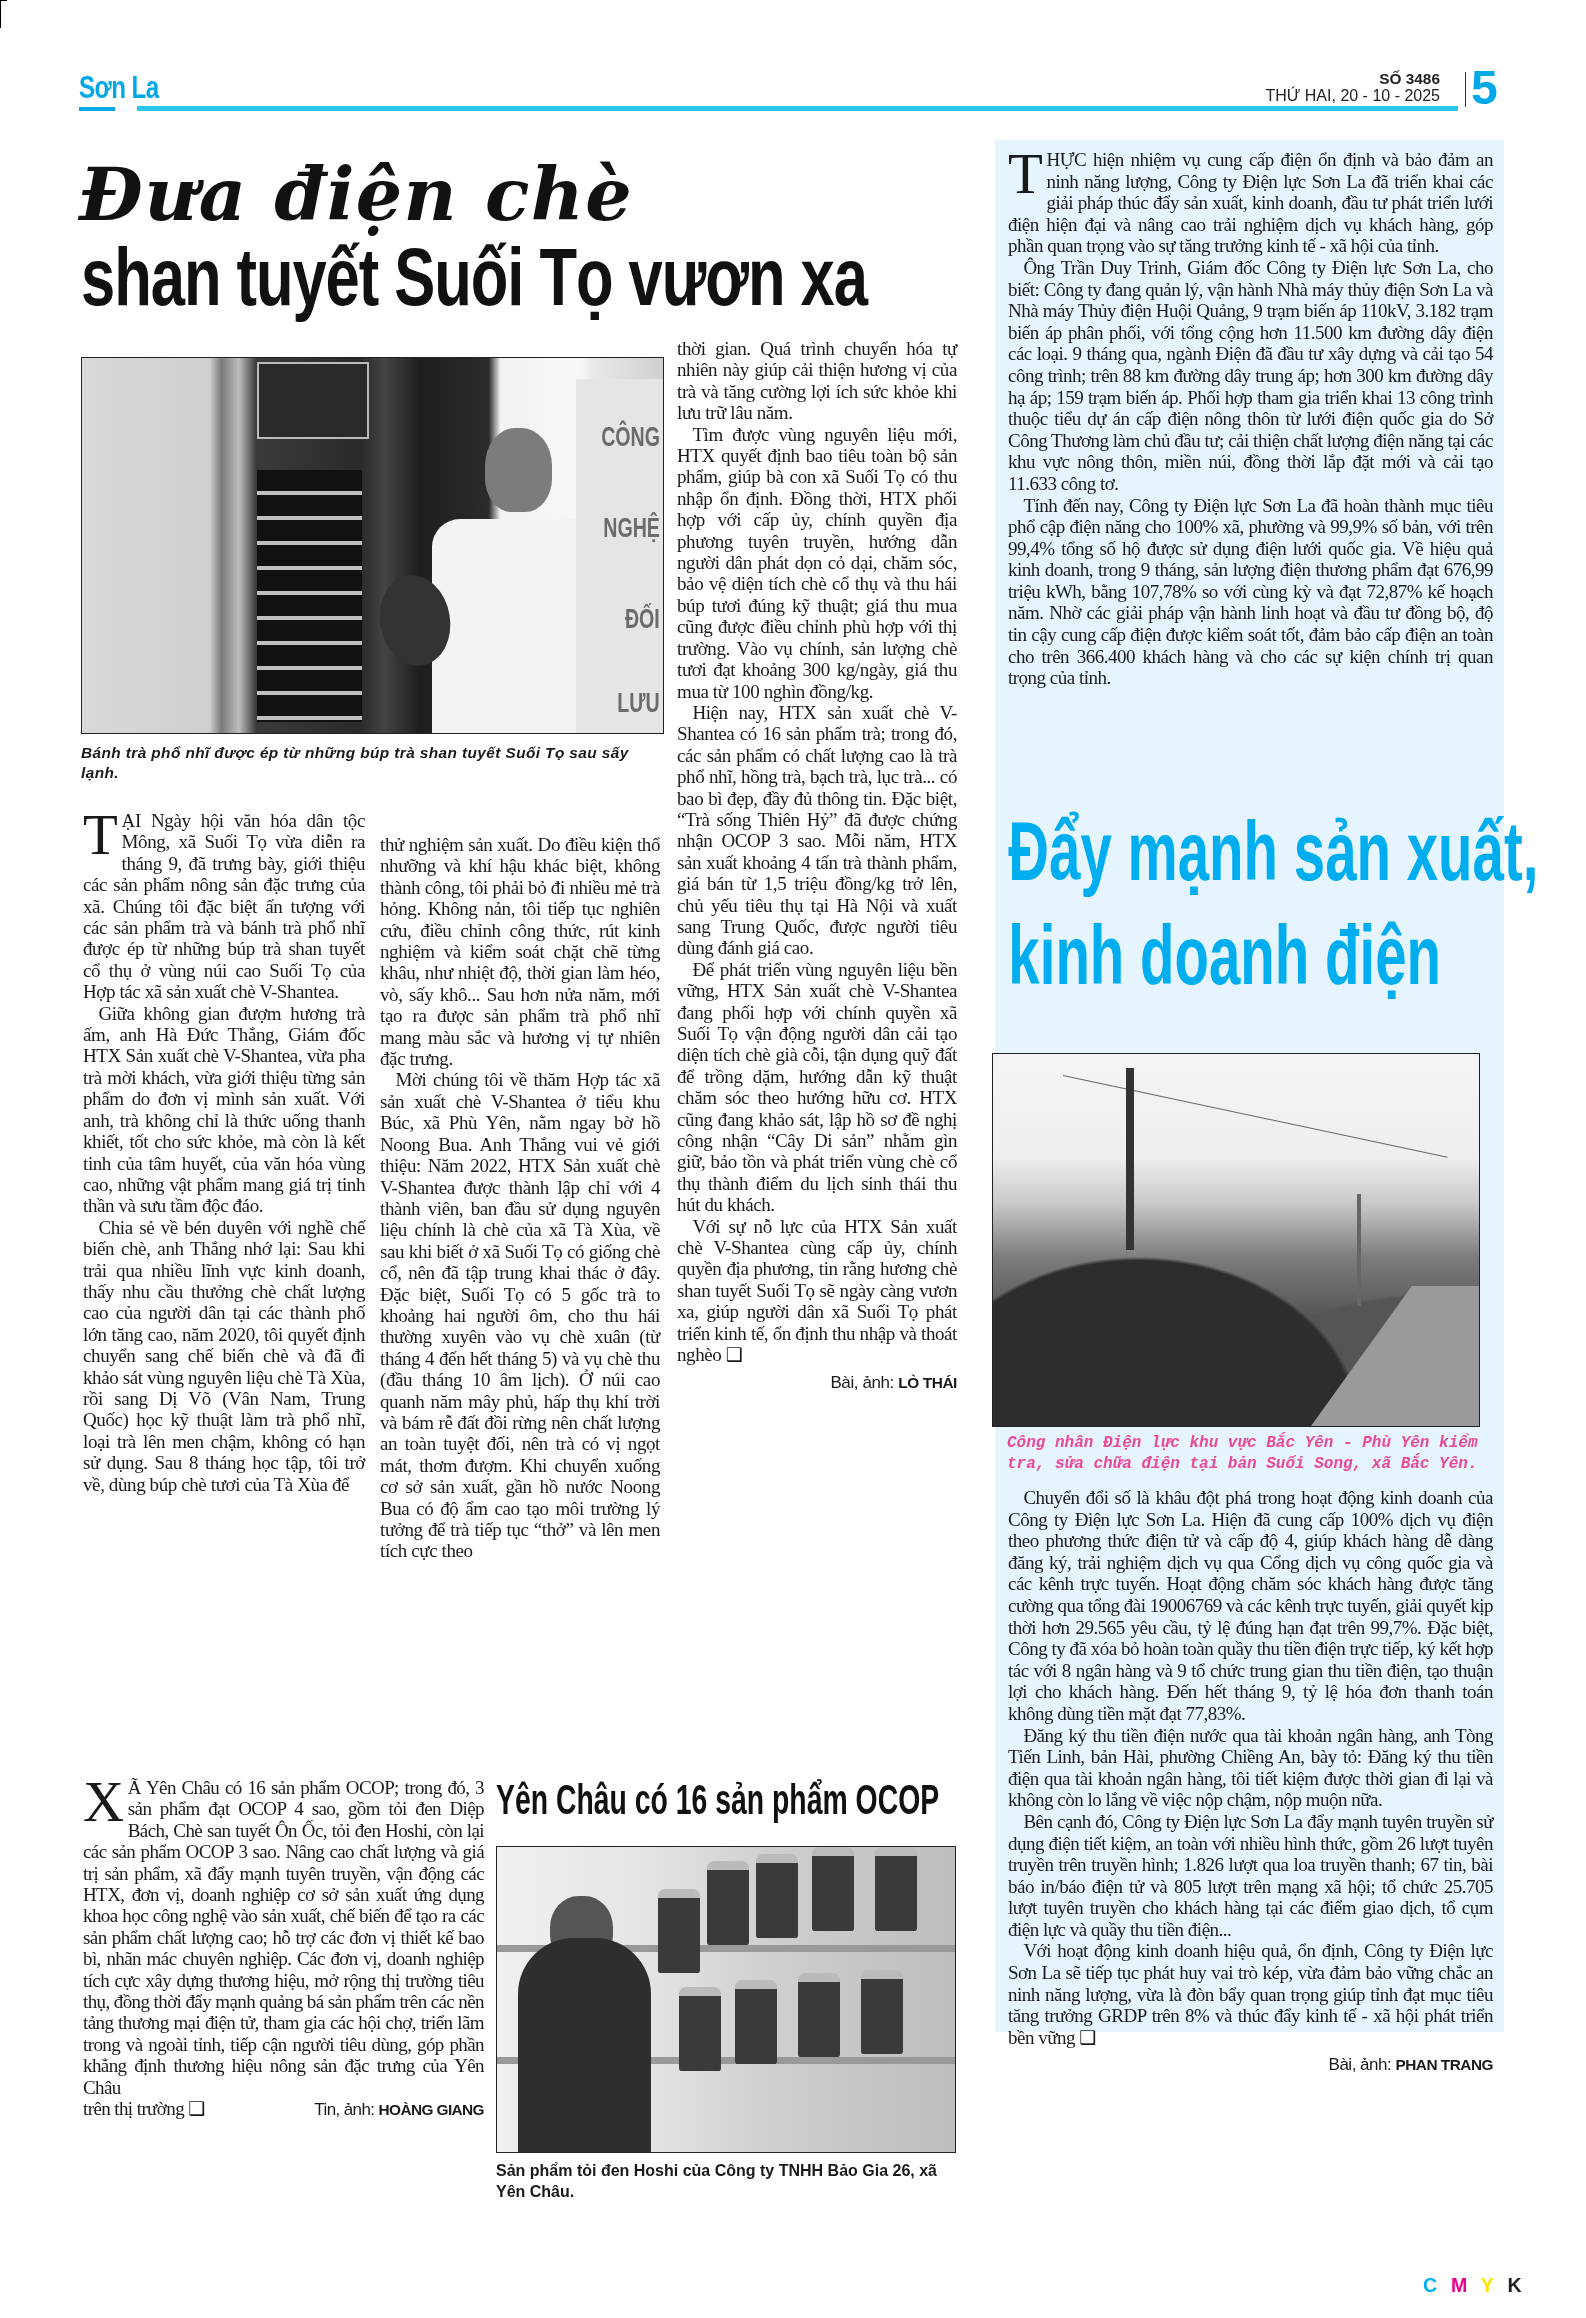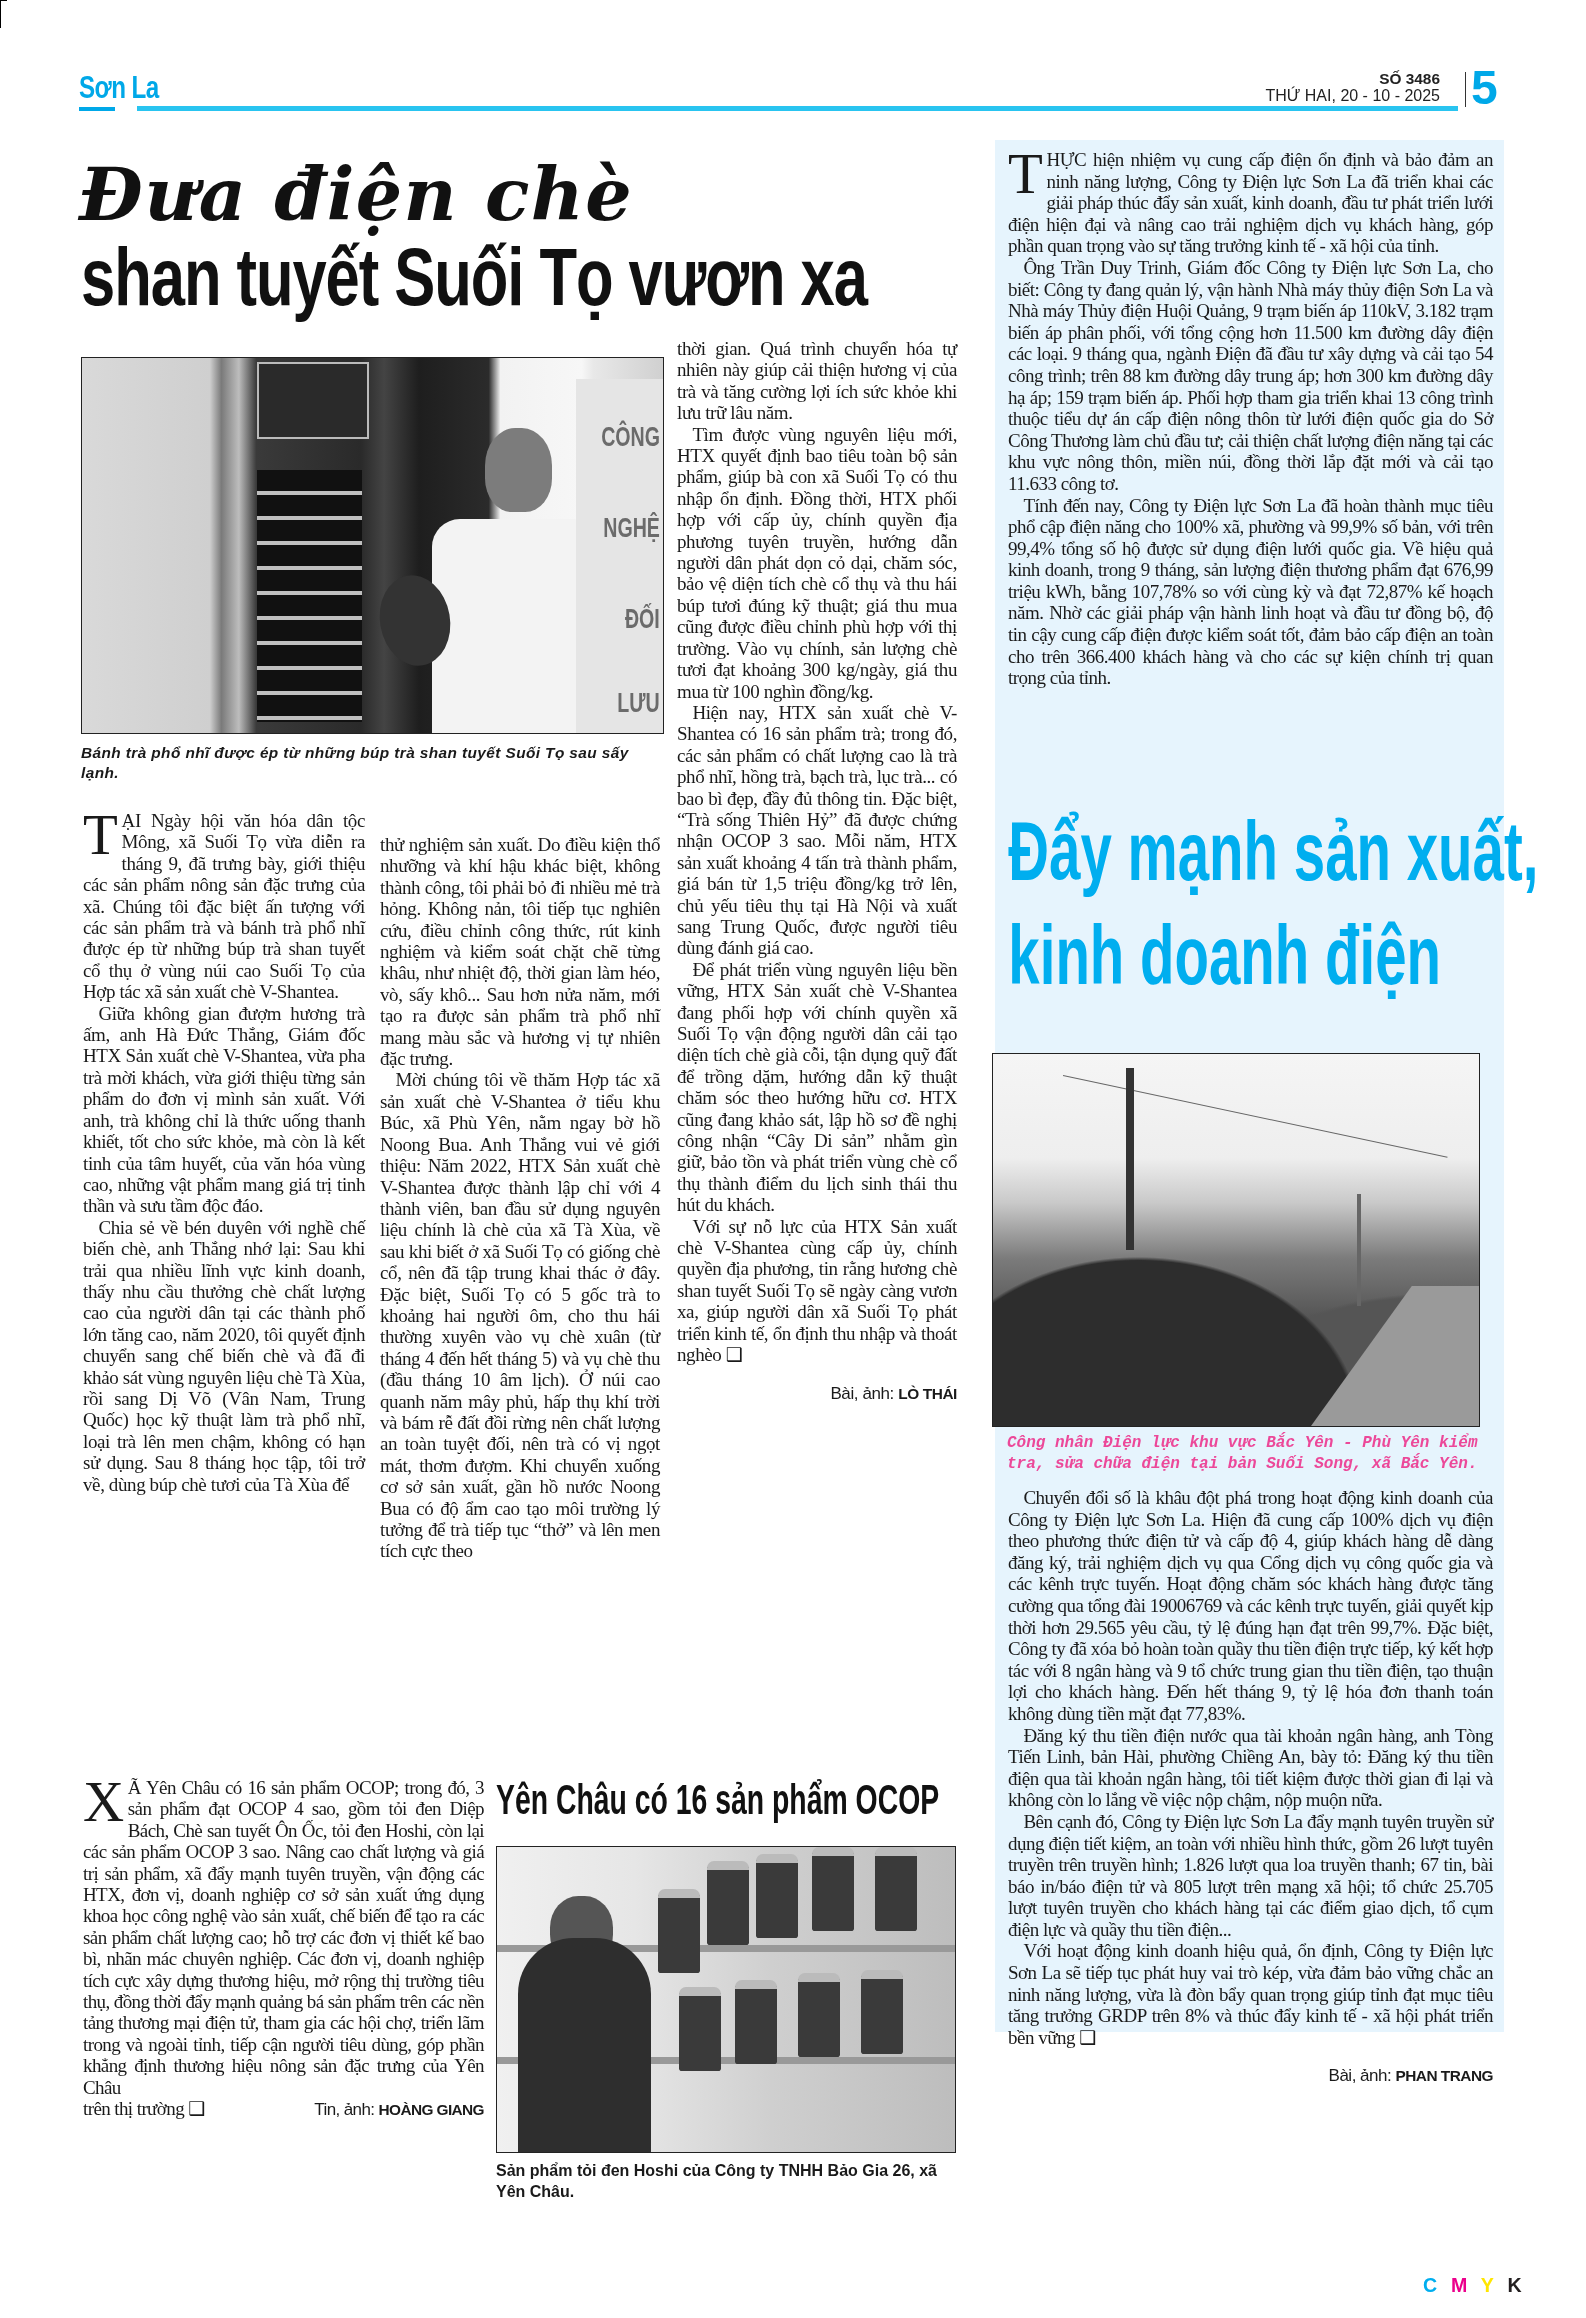--- a/index.html
+++ b/index.html
@@ -35,21 +35,21 @@
   .caption1 { position: absolute; left: 81px; top: 743px; width: 583px; font-family: "Liberation Sans", sans-serif; font-style: italic; font-weight: bold; font-size: 15.4px; line-height: 20.3px; color: #1a1a1a; letter-spacing: 0.4px; }
 
   
   .col { position: absolute; font-size: 19px; line-height: 21.4px; text-align: justify; color: #1a1a1a; letter-spacing: -0.4px; }
   .col p { text-indent: 15.4px; }
   .col p.first { text-indent: 0; }
   .dropcap { float: left; font-size: 57px; line-height: 43px; padding: 2.8px 4.2px 0 0; font-family: "Liberation Serif", serif; }
   .col1 { left: 83px; top: 810px; width: 282px; }
   .col2 { left: 380px; top: 810px; width: 280px; margin-top: 24px; }
   .col3 { left: 677px; top: 338px; width: 280px; }
-  .byline { text-align: right; font-family: "Liberation Sans", sans-serif; font-size: 17px; margin-top: 17px; }
+  .byline { text-align: right; font-family: "Liberation Sans", sans-serif; font-size: 17px; margin-top: 6px; }
   .byline b { font-weight: bold; font-size: 15.4px; }
 
   
   .bluebox { position: absolute; left: 995px; top: 140px; width: 509px; height: 1892px; background: #e6f4fd; }
   .rcol { position: absolute; left: 1008px; width: 485px; font-size: 19px; line-height: 21.6px; text-align: justify; letter-spacing: -0.5px; color: #1a1a1a; }
   .rcol p { text-indent: 15.4px; }
   .rcol p.first { text-indent: 0; }
   .rtop { top: 149px; }
   .rhead { position: absolute; left: 995px; top: 810px; width: 509px; font-family: "Liberation Sans", sans-serif; font-weight: bold; font-size: 83px; line-height: 83px; color: #00aeef; transform: scaleX(0.68); transform-origin: left; white-space: nowrap; padding-left: 19.6px; }
   .rhead .l2 { display: block; margin-top: 21px; }

